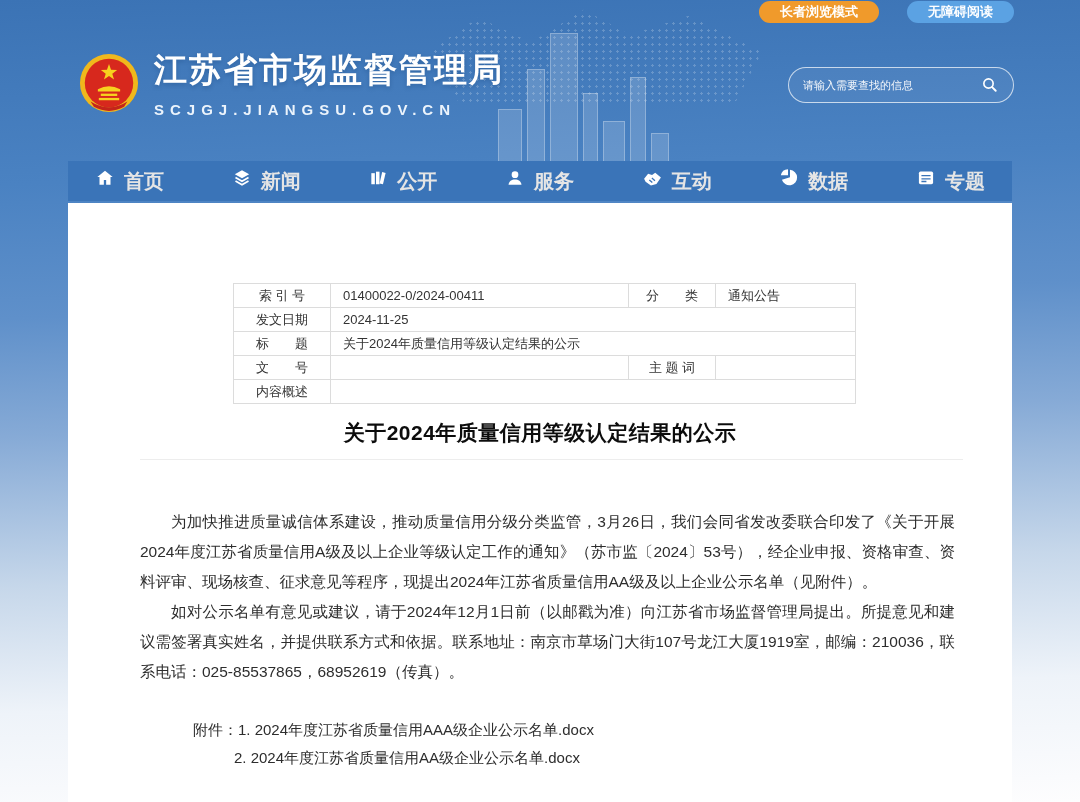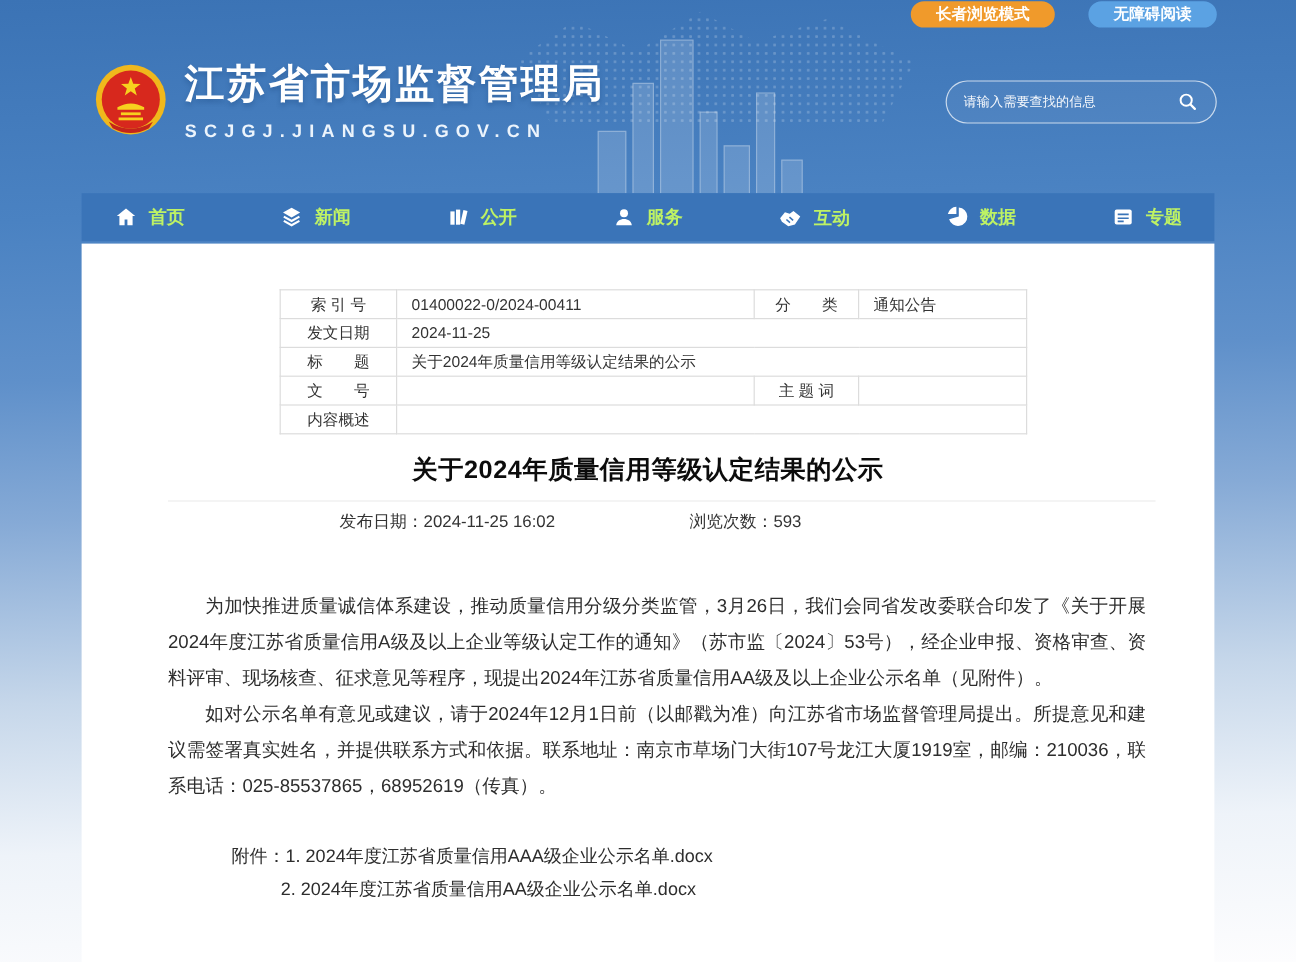--- a/index.html
+++ b/index.html
@@ -37,32 +37,32 @@
     border:1px solid rgba(255,255,255,.7); border-radius:18px; display:flex; align-items:center;
     padding:0 14px; background:rgba(255,255,255,.05); }
   .search-box input { flex:1; min-width:0; background:transparent; border:none; outline:none;
     color:#fff; font-size:11px; font-family:inherit; }
   .search-box input::placeholder { color:rgba(255,255,255,.95); }
   .search-btn { background:none; border:none; cursor:pointer; display:flex; padding:0; }
 
   
   .main-nav { position:absolute; top:161px; left:68px; width:944px; height:40px; background:#3a74b8;
     display:flex; align-items:center; justify-content:space-between; padding:0 27px; }
-  .nav-item { display:flex; align-items:flex-end; gap:9px; color:#bef264; font-size:15px;
+  .nav-item { display:flex; align-items:flex-start; gap:9px; color:#e5e5e5; font-size:20px;
     font-weight:bold; text-decoration:none; cursor:pointer; }
   .nav-item svg { display:block; }
 
   
   .panel { position:absolute; top:203px; left:68px; width:944px; height:599px; background:#fff; }
 
   .breadcrumb { display:flex; align-items:center; gap:5px; padding:7px 0 0 8px;
     font-size:12px; color:#3f3f3f; }
   .breadcrumb a { color:#3f3f3f; text-decoration:none; cursor:pointer; }
 
-  .meta-table { margin:38px 0 0 165px; width:622px; border-collapse:collapse;
+  .meta-table { margin:80px 0 0 165px; width:622px; border-collapse:collapse;
     table-layout:fixed; font-size:13px; color:#333; }
   .meta-table td { border:1px solid #dcdcdc; height:24px; padding:2px 12px; overflow:hidden; white-space:nowrap; }
   .meta-table td.lbl { text-align:center; padding:2px 2px; color:#333; }
 
   .article-title { margin:15px 20px 0; text-align:center; font-size:21px; font-weight:bold;
     color:#0c0c0c; letter-spacing:.5px; }
   .title-divider { margin:12px 49px 0 72px; border-top:1px solid #ededed; }
   .article-meta { margin-top:8px; padding-left:215px; display:flex; gap:112px;
     font-size:14px; color:#333; }
 
@@ -210,28 +210,20 @@
       <tr>
         <td class="lbl">内容概述</td>
         <td colspan="3"></td>
       </tr>
     </tbody>
       </table>
 
     <h1 class="article-title">关于2024年质量信用等级认定结果的公示</h1>
     <div class="title-divider"></div>
 
-    <div class="article-meta">
-      <span>
-        <span>发布日期：</span><span>2024-11-25 16:02</span>
-      </span>
-      <span>
-        <span>浏览次数：</span><span>593</span>
-      </span>
-    </div>
 
     <div class="article-body">
       <p>为加快推进质量诚信体系建设，推动质量信用分级分类监管，3月26日，我们会同省发改委联合印发了《关于开展2024年度江苏省质量信用A级及以上企业等级认定工作的通知》（苏市监〔2024〕53号），经企业申报、资格审查、资料评审、现场核查、征求意见等程序，现提出2024年江苏省质量信用AA级及以上企业公示名单（见附件）。</p>
       <p>如对公示名单有意见或建议，请于2024年12月1日前（以邮戳为准）向江苏省市场监督管理局提出。所提意见和建议需签署真实姓名，并提供联系方式和依据。联系地址：南京市草场门大街107号龙江大厦1919室，邮编：210036，联系电话：025-85537865，68952619（传真）。</p>
     </div>
 
     <div class="attachments">
       <div>
         <span>附件：</span><a class="att-link">1. 2024年度江苏省质量信用AAA级企业公示名单.docx</a>
       </div>

